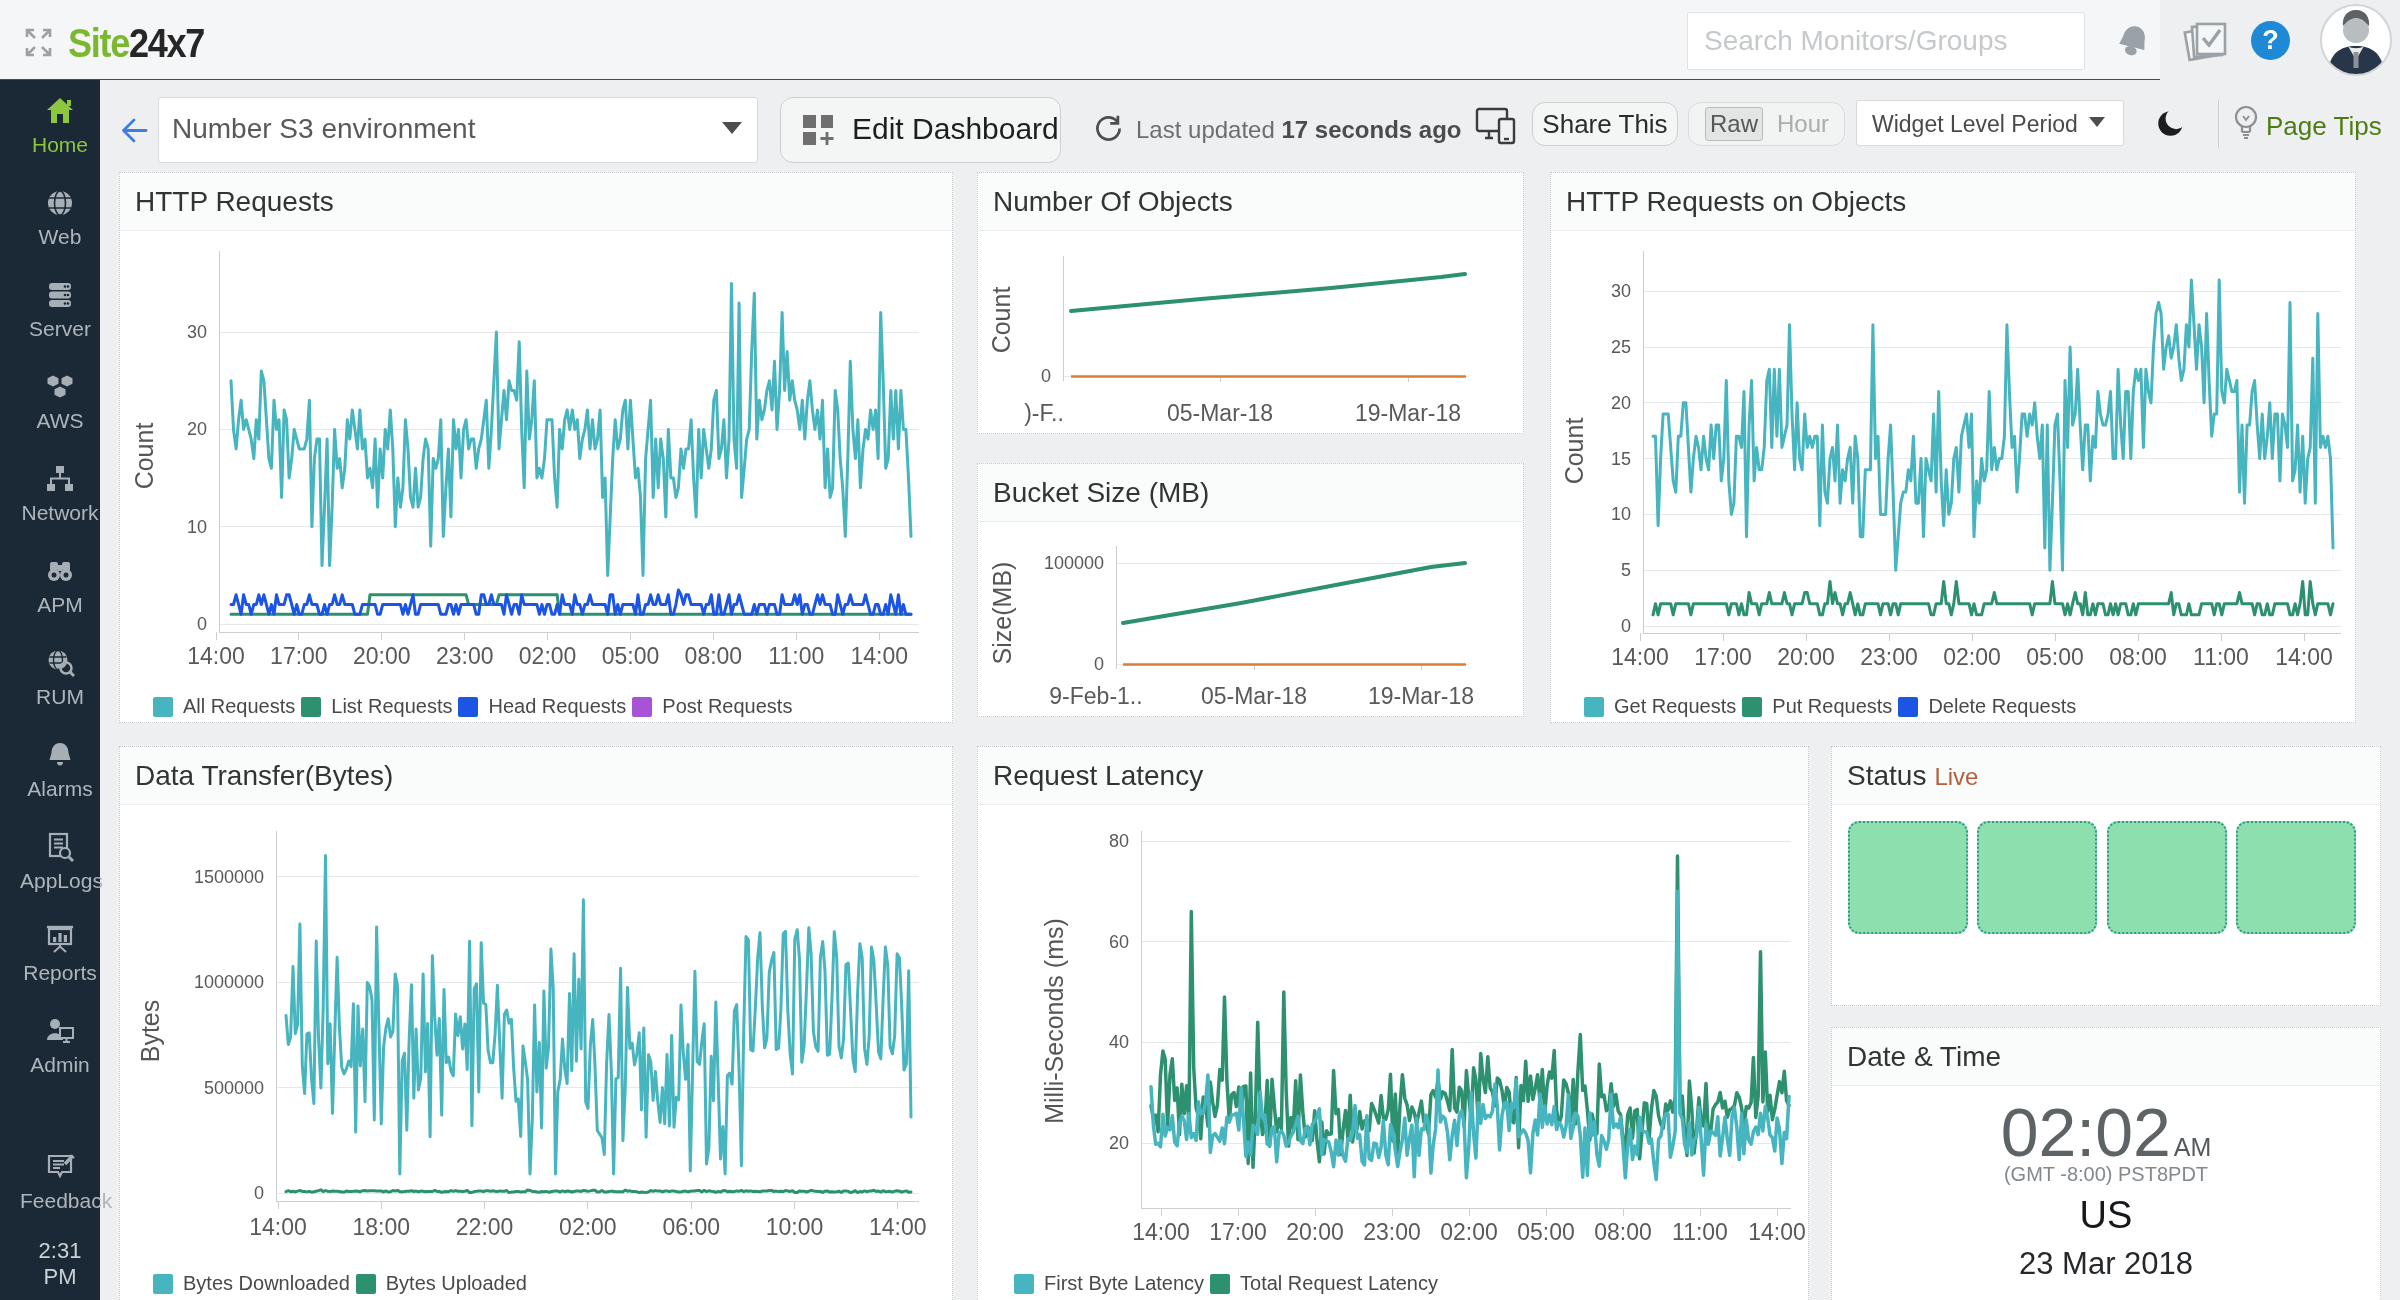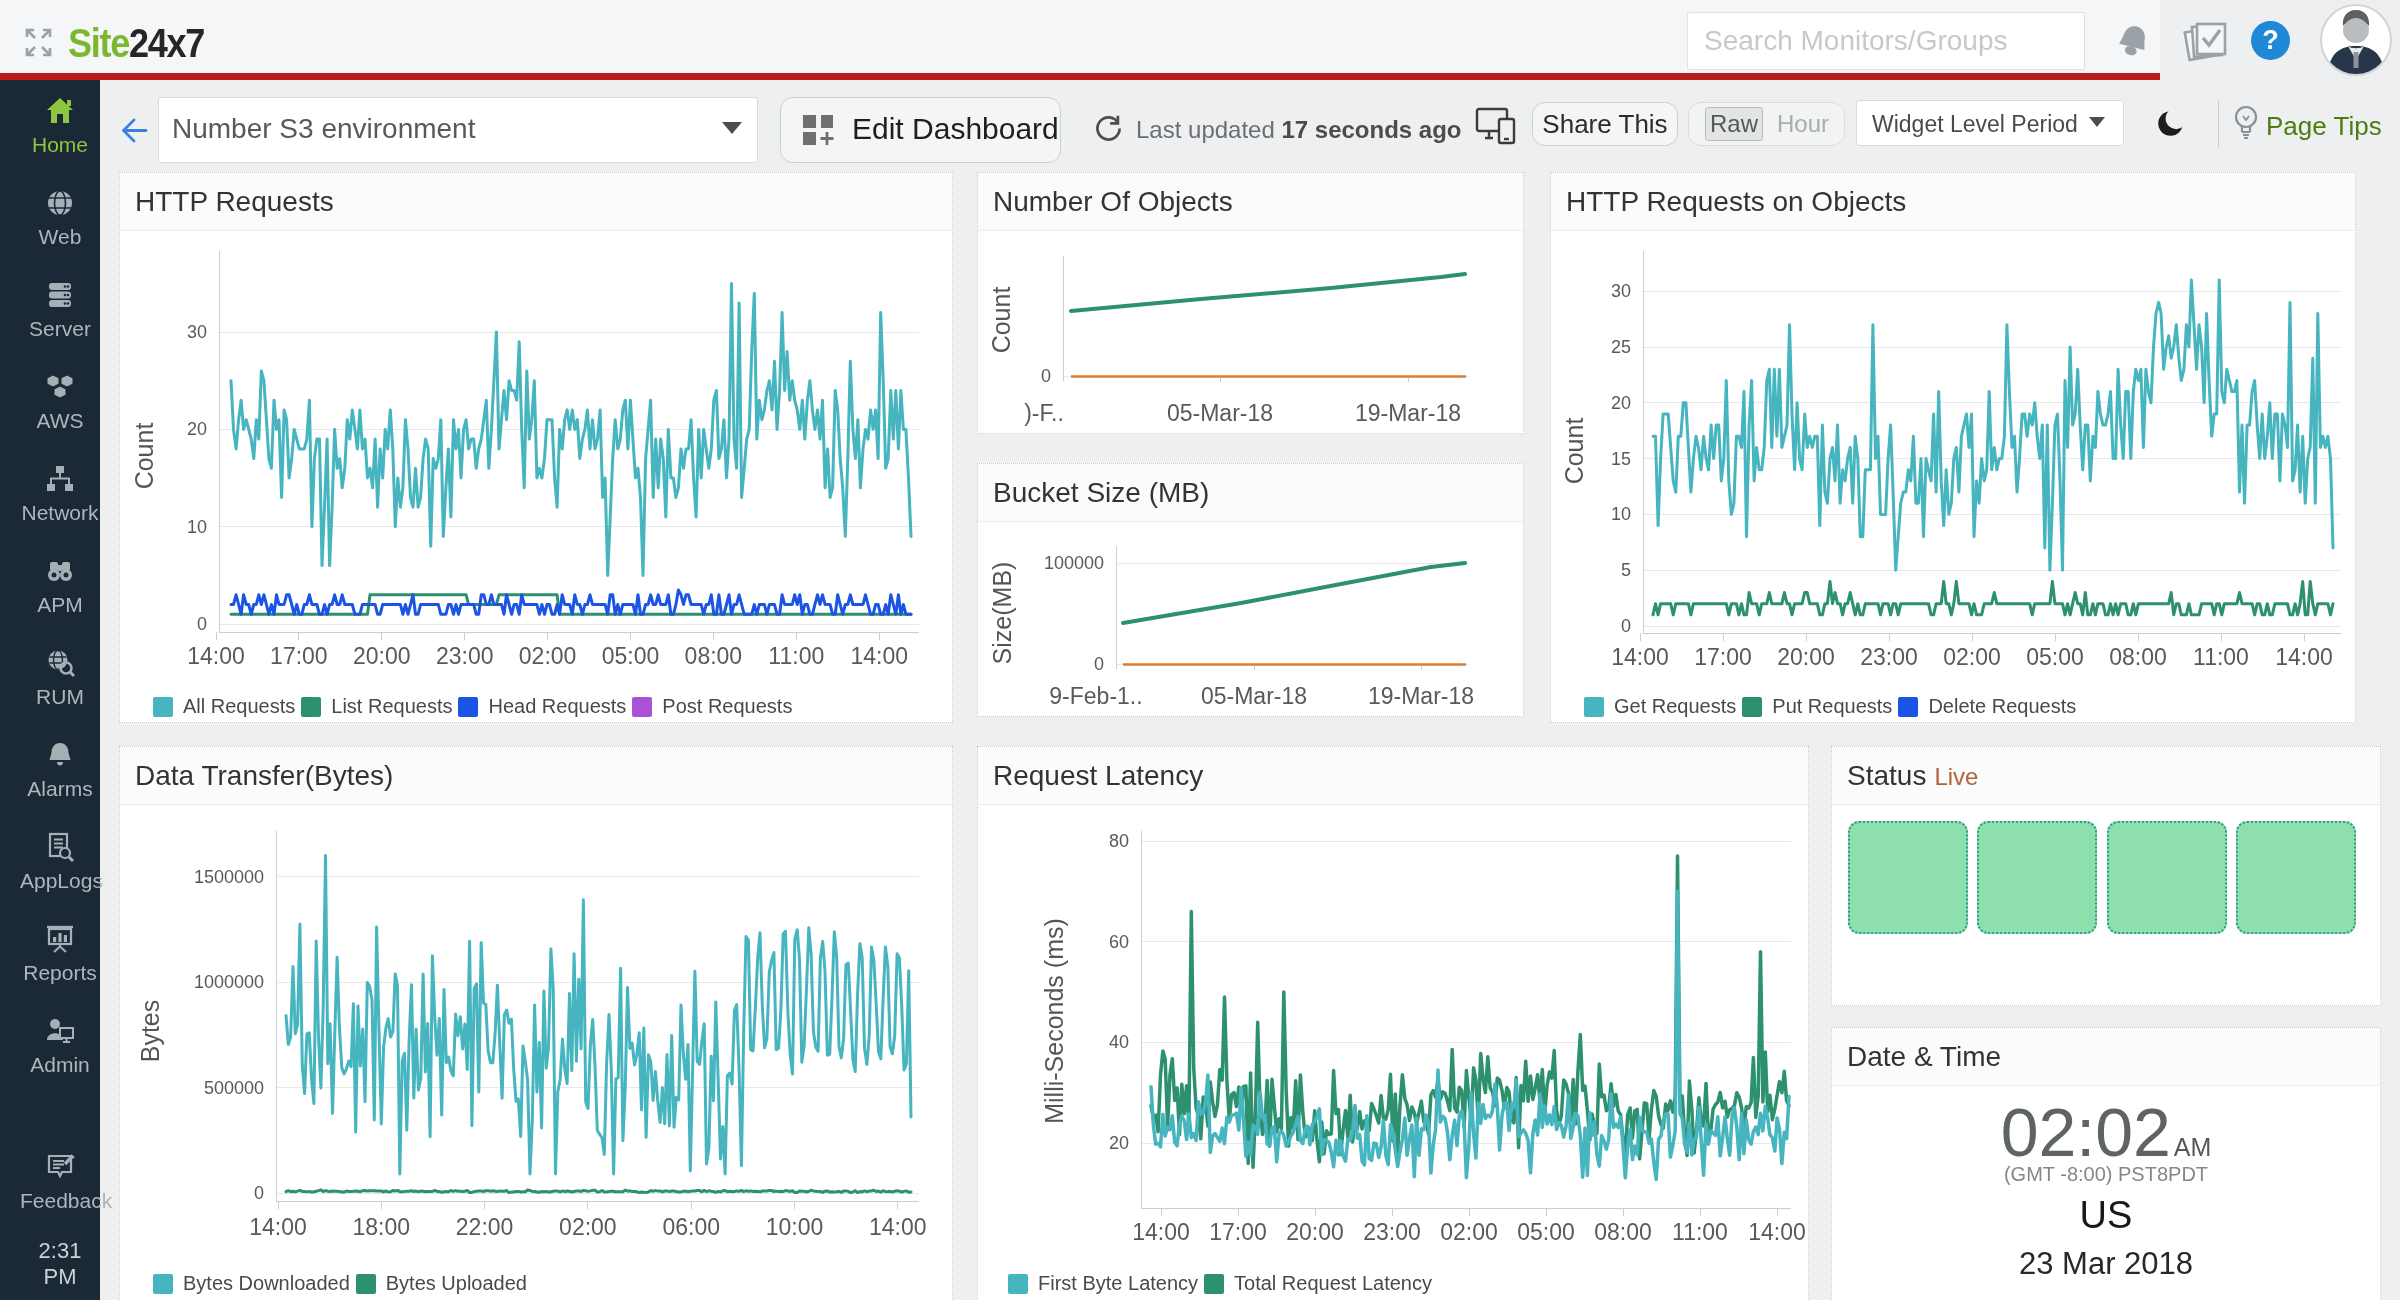--- a/index.html
+++ b/index.html
@@ -1,20 +1,20 @@
 <!DOCTYPE html>
 <html><head>
 <meta charset="utf-8">
 <style>
 * { box-sizing: border-box; margin: 0; padding: 0; }
 html,body { width:2400px; height:1300px; overflow:hidden; }
 body { font-family:"Liberation Sans",sans-serif; background:#edeff0; position:relative; }
 .abs { position:absolute; }
 
-#hdr { position:absolute; left:0; top:0; width:2160px; height:80px; background:#f5f6f7; border-bottom:7px solid #b91c1c; z-index:5; }
+#hdr { position:absolute; left:0; top:0; width:2160px; height:80px; background:#f5f6f7; border-bottom:1px solid #b91c1c; z-index:5; }
 #logo { position:absolute; left:68px; top:20px; font-size:41px; font-weight:bold; color:#7cb82f; letter-spacing:-1.5px; transform:scaleX(0.88); transform-origin:left; }
 #logo b { color:#262626; }
 #srch { position:absolute; left:1687px; top:12px; width:398px; height:58px; background:#fff; border:1px solid #e0e2e3; border-radius:2px; font-size:28px; color:#c6c9cb; line-height:56px; padding-left:16px; }
 
 #sb { position:absolute; left:0; top:80px; width:100px; height:1220px; background:#1b2936; z-index:6; }
 .sbi { position:absolute; left:0; width:100px; text-align:center;padding-left:20px; }
 .sbi svg { display:block; margin:0 auto; }
 .sbl { display:block; margin-top:7px; font-size:21px; color:#aeb5bb; }
 .sbl.grn { color:#8dc63f; }
 
@@ -461,21 +461,21 @@
       <text x="568" y="493" font-size="23" fill="#58595b" text-anchor="middle">05:00</text>
       <line x1="645.5" y1="461.0" x2="645.5" y2="469.0" stroke="#cccfd1" stroke-width="1"></line>
       <text x="645" y="493" font-size="23" fill="#58595b" text-anchor="middle">08:00</text>
       <line x1="722.5" y1="461.0" x2="722.5" y2="469.0" stroke="#cccfd1" stroke-width="1"></line>
       <text x="722" y="493" font-size="23" fill="#58595b" text-anchor="middle">11:00</text>
       <line x1="799.5" y1="461.0" x2="799.5" y2="469.0" stroke="#cccfd1" stroke-width="1"></line>
       <text x="799" y="493" font-size="23" fill="#58595b" text-anchor="middle">14:00</text>
       <polyline points="173.0,358.8 175.4,371.3 177.7,368.2 180.1,384.8 182.5,328.0 184.9,303.9 187.2,312.2 189.6,379.6 192.0,327.4 194.3,311.8 196.7,353.4 199.1,340.9 201.5,387.6 203.8,337.2 206.2,366.7 208.6,338.8 210.9,377.8 213.3,164.5 215.7,320.8 218.1,361.0 220.4,369.0 222.8,391.7 225.2,350.1 227.6,357.3 229.9,379.0 232.3,334.9 234.7,355.2 237.0,369.4 239.4,358.2 241.8,322.5 244.2,333.3 246.5,250.0 248.9,333.7 251.3,373.6 253.6,347.6 256.0,345.5 258.4,359.6 260.8,340.1 263.1,367.5 265.5,339.4 267.9,339.0 270.2,416.4 272.6,325.9 275.0,420.3 277.4,367.0 279.7,275.2 282.1,361.5 284.5,387.5 286.8,379.8 289.2,333.4 291.6,399.3 294.0,332.3 296.3,359.0 298.7,384.8 301.1,371.8 303.4,382.0 305.8,245.0 308.2,344.3 310.6,399.1 312.9,370.4 315.3,381.1 317.7,333.8 320.0,392.8 322.4,327.9 324.8,364.6 327.2,390.0 329.5,379.6 331.9,382.8 334.3,393.6 336.7,363.7 339.0,393.3 341.4,414.7 343.8,375.1 346.1,406.9 348.5,383.8 350.9,387.5 353.3,386.9 355.6,323.5 358.0,366.7 360.4,362.6 362.7,407.5 365.1,382.7 367.5,363.5 369.9,391.0 372.2,348.2 374.6,394.9 377.0,374.6 379.3,381.2 381.7,364.4 384.1,382.1 386.5,373.8 388.8,372.9 391.2,383.7 393.6,356.5 395.9,361.7 398.3,368.7 400.7,376.0 403.1,348.5 405.4,371.1 407.8,372.3 410.2,362.8 412.5,327.2 414.9,394.1 417.3,346.9 419.7,405.5 422.0,358.3 424.4,327.7 426.8,351.3 429.1,357.9 431.5,373.6 433.9,360.0 436.3,365.7 438.6,377.0 441.0,365.5 443.4,354.1 445.8,375.0 448.1,375.3 450.5,387.0 452.9,347.7 455.2,343.7 457.6,350.1 460.0,333.3 462.4,352.1 464.7,344.9 467.1,346.3 469.5,354.5 471.8,363.7 474.2,302.4 476.6,360.9 479.0,365.1 481.3,340.2 483.7,343.8 486.1,380.0 488.4,323.6 490.8,350.1 493.2,372.2 495.6,320.8 497.9,332.9 500.3,374.4 502.7,306.6 505.0,331.1 507.4,345.6 509.8,309.8 512.2,341.2 514.5,345.1 516.9,358.9 519.3,331.1 521.6,333.3 524.0,343.3 526.4,361.0 528.8,340.5 531.1,344.8 533.5,372.8 535.9,375.8 538.2,330.6 540.6,400.8 543.0,338.6 545.4,353.8 547.7,314.3 550.1,354.3 552.5,328.9 554.9,352.5 557.2,341.3 559.6,327.7 562.0,354.5 564.3,322.4 566.7,366.8 569.1,338.5 571.5,324.9 573.8,331.1 576.2,303.6 578.6,363.3 580.9,377.3 583.3,369.2 585.7,333.0 588.1,337.0 590.4,346.2 592.8,373.8 595.2,332.4 597.5,377.0 599.9,324.8 602.3,287.6 604.7,343.3 607.0,339.1 609.4,363.4 611.8,393.1 614.1,367.0 616.5,378.4 618.9,386.8 621.3,317.1 623.6,349.8 626.0,348.0 628.4,363.8 630.7,361.3 633.1,336.7 635.5,359.3 637.9,347.4 640.2,364.0 642.6,367.8 645.0,391.9 647.3,405.0 649.7,367.5 652.1,361.0 654.5,391.2 656.8,363.9 659.2,362.4 661.6,411.8 664.0,384.7 666.3,355.8 668.7,356.6 671.1,391.1 673.4,362.4 675.8,343.6 678.2,349.3 680.6,368.9 682.9,377.4 685.3,381.2 687.7,357.1 690.0,363.4 692.4,353.9 694.8,365.1 697.2,350.0 699.5,109.1 701.9,350.9 704.3,349.0 706.6,386.1 709.0,408.4 711.4,334.1 713.8,362.5 716.1,406.1 718.5,383.8 720.9,350.8 723.2,373.9 725.6,378.9 728.0,336.4 730.4,390.3 732.7,384.6 735.1,362.0 737.5,357.7 739.8,355.0 742.2,345.5 744.6,361.0 747.0,354.2 749.3,370.3 751.7,362.8 754.1,361.4 756.4,358.6 758.8,345.8 761.2,350.1 763.6,361.0 765.9,379.4 768.3,359.5 770.7,361.1 773.1,355.6 775.4,310.5 777.8,370.4 780.2,348.9 782.5,204.7 784.9,355.0 787.3,304.9 789.7,364.5 792.0,348.3 794.4,372.7 796.8,362.2 799.1,348.3 801.5,334.6 803.9,345.7 806.3,324.3 808.6,353.8 811.0,358.5" fill="none" stroke="#2d9170" stroke-width="3.5" stroke-linejoin="round" stroke-linecap="round"></polyline>
       <polyline points="173.0,339.7 175.4,378.6 177.7,397.2 180.1,396.2 182.5,399.9 184.9,367.2 187.2,389.0 189.6,380.1 192.0,382.8 194.3,368.7 196.7,395.3 199.1,398.7 201.5,376.0 203.8,369.2 206.2,373.4 208.6,392.5 210.9,366.7 213.3,390.7 215.7,386.6 218.1,393.5 220.4,354.8 222.8,366.0 225.2,366.3 227.6,355.1 229.9,328.1 232.3,405.4 234.7,388.7 237.0,386.5 239.4,390.4 241.8,394.3 244.2,381.0 246.5,396.7 248.9,370.2 251.3,375.2 253.6,368.0 256.0,367.7 258.4,366.2 260.8,383.1 263.1,340.7 265.5,373.2 267.9,409.4 270.2,395.0 272.6,407.9 275.0,378.2 277.4,381.0 279.7,387.3 282.1,345.3 284.5,370.7 286.8,368.1 289.2,397.0 291.6,398.6 294.0,381.4 296.3,379.5 298.7,414.8 301.1,386.6 303.4,383.8 305.8,388.3 308.2,399.1 310.6,394.9 312.9,389.2 315.3,385.2 317.7,376.9 320.0,369.3 322.4,393.4 324.8,396.7 327.2,381.9 329.5,379.4 331.9,397.8 334.3,377.3 336.7,374.6 339.0,369.7 341.4,361.8 343.8,407.4 346.1,392.8 348.5,393.2 350.9,395.4 353.3,405.2 355.6,419.8 358.0,393.1 360.4,408.1 362.7,393.7 365.1,408.9 367.5,414.3 369.9,391.7 372.2,393.2 374.6,386.0 377.0,358.6 379.3,391.2 381.7,387.7 384.1,414.4 386.5,417.9 388.8,368.8 391.2,411.5 393.6,413.5 395.9,396.1 398.3,396.8 400.7,410.5 403.1,400.0 405.4,373.5 407.8,408.0 410.2,417.7 412.5,377.4 414.9,384.8 417.3,403.4 419.7,419.5 422.0,404.7 424.4,392.5 426.8,371.1 429.1,408.3 431.5,391.6 433.9,378.1 436.3,429.8 438.6,370.9 441.0,408.3 443.4,381.8 445.8,382.8 448.1,367.9 450.5,376.5 452.9,426.1 455.2,398.3 457.6,381.9 460.0,323.0 462.4,375.1 464.7,369.2 467.1,371.8 469.5,385.4 471.8,412.8 474.2,388.6 476.6,373.2 479.0,398.5 481.3,368.6 483.7,363.5 486.1,376.5 488.4,430.7 490.8,399.8 493.2,345.4 495.6,386.7 497.9,411.0 500.3,355.7 502.7,376.4 505.0,357.5 507.4,371.5 509.8,368.3 512.2,369.8 514.5,364.0 516.9,336.9 519.3,359.3 521.6,402.9 524.0,368.3 526.4,356.4 528.8,355.5 531.1,383.5 533.5,356.4 535.9,360.7 538.2,332.7 540.6,389.8 543.0,385.9 545.4,382.8 547.7,386.2 550.1,393.4 552.5,425.8 554.9,386.3 557.2,373.0 559.6,388.1 562.0,347.0 564.3,380.4 566.7,359.0 569.1,377.1 571.5,367.9 573.8,377.7 576.2,359.6 578.6,382.6 580.9,375.6 583.3,378.4 585.7,390.1 588.1,378.8 590.4,348.0 592.8,391.4 595.2,380.1 597.5,366.3 599.9,368.9 602.3,388.7 604.7,430.2 607.0,381.1 609.4,428.4 611.8,365.7 614.1,388.4 616.5,374.7 618.9,407.7 621.3,419.2 623.6,388.6 626.0,394.0 628.4,402.2 630.7,392.6 633.1,347.0 635.5,380.4 637.9,377.0 640.2,380.7 642.6,370.0 645.0,398.8 647.3,430.8 649.7,399.0 652.1,382.0 654.5,412.6 656.8,399.0 659.2,407.8 661.6,370.3 664.0,383.1 666.3,384.7 668.7,385.1 671.1,396.2 673.4,392.0 675.8,415.5 678.2,432.4 680.6,392.2 682.9,388.9 685.3,373.5 687.7,367.0 690.0,366.7 692.4,410.2 694.8,398.8 697.2,384.2 699.5,144.3 701.9,366.2 704.3,371.9 706.6,397.2 709.0,405.2 711.4,376.1 713.8,407.9 716.1,392.6 718.5,390.0 720.9,360.2 723.2,393.0 725.6,428.2 728.0,377.3 730.4,397.3 732.7,384.1 735.1,385.8 737.5,388.4 739.8,369.7 742.2,408.9 744.6,391.0 747.0,370.0 749.3,391.7 751.7,408.3 754.1,368.8 756.4,360.6 758.8,380.2 761.2,412.6 763.6,366.6 765.9,406.7 768.3,372.7 770.7,392.8 773.1,397.2 775.4,384.6 777.8,380.0 780.2,387.6 782.5,366.3 784.9,383.9 787.3,359.3 789.7,371.2 792.0,387.9 794.4,390.7 796.8,404.1 799.1,370.9 801.5,382.0 803.9,416.6 806.3,385.2 808.6,391.6 811.0,349.4" fill="none" stroke="#46b5bf" stroke-width="3.5" stroke-linejoin="round" stroke-linecap="round"></polyline>
     </svg>
-    <div class="legend" style="left:30px;bottom:12px">
+    <div class="legend" style="left:36px;bottom:12px">
       <span class="lsw" style="background:#46b5bf"></span>
       <span class="ltx">First Byte Latency</span>
       <span class="lsw" style="background:#2d9170"></span>
       <span class="ltx">Total Request Latency</span>
     </div>
   </div>
 <div class="panel" style="left:1831px;top:746px;width:550px;height:260px">
     <div class="ptitle">Status<span class="live">Live</span></div>
     <div style="position:absolute;left:0;top:74px;width:100%;height:120px">
       <div class="gsq" style="left:16px"></div>

